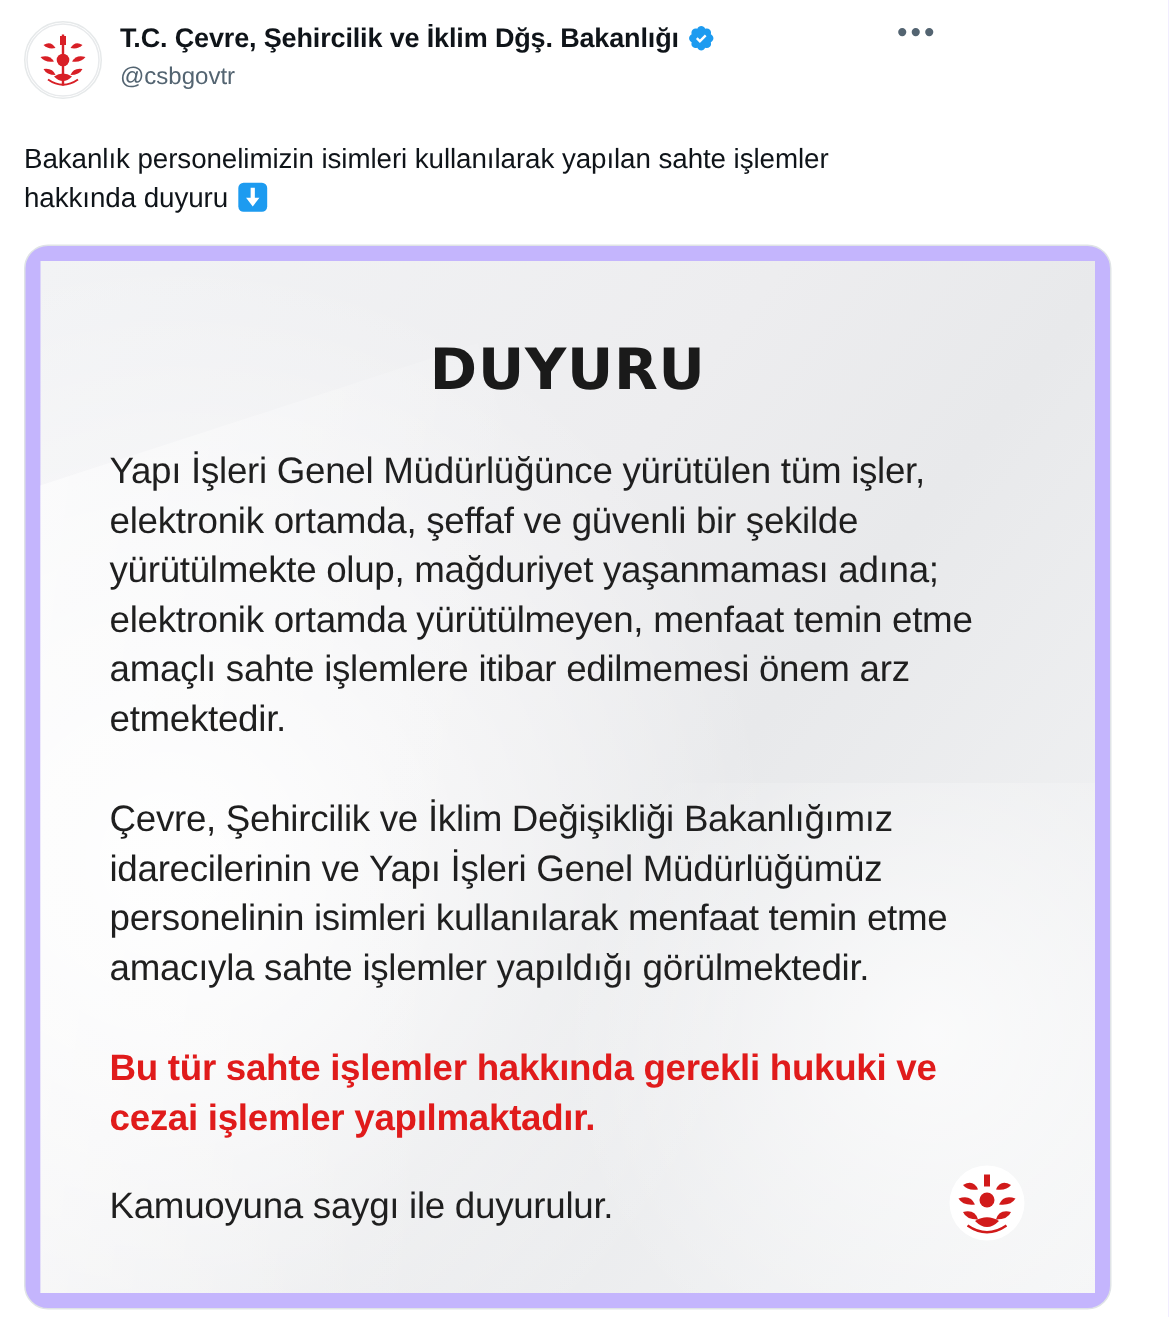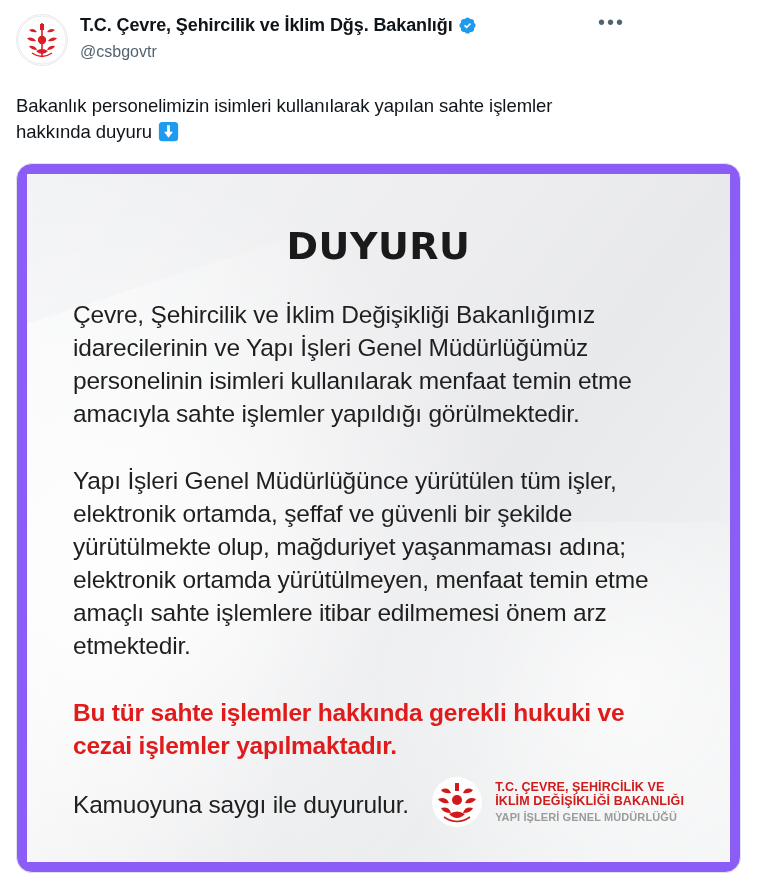--- a/index.html
+++ b/index.html
@@ -99,21 +99,21 @@
     vertical-align: -4px;
     margin: 0 1px;
   }
   .media-card {
     margin: 18px 0 0 0;
     width: 725px;
     height: 710px;
     box-sizing: border-box;
     border: 1px solid #dfe3e6;
     border-radius: 16px;
-    background: #8b5cf6;
+    background: #c4b5fd;
     overflow: hidden;
     position: relative;
   }
   .poster {
     position: absolute;
     left: 10px;
     top: 10px;
     right: 10px;
     bottom: 10px;
     background:
@@ -262,22 +262,22 @@
         <rect x="1" y="1" width="22" height="22" rx="4" fill="#1d9bf0"></rect>
         <path fill="#ffffff" d="M13.6 4.8h-3.2v7.6H6.9L12 19l5.1-6.6h-3.5z"></path>
       </svg>
     </span>
   </div>
 
   <div class="media-card">
     <div class="poster">
       <div class="poster-inner">
         <div class="poster-title">DUYURU</div>
+        <p class="poster-p">Yapı İşleri Genel Müdürlüğünce yürütülen tüm işler, elektronik ortamda, şeffaf ve güvenli bir şekilde yürütülmekte olup, mağduriyet yaşanmaması adına; elektronik ortamda yürütülmeyen, menfaat temin etme amaçlı sahte işlemlere itibar edilmemesi önem arz etmektedir.</p>
         <p class="poster-p">Çevre, Şehircilik ve İklim Değişikliği Bakanlığımız idarecilerinin ve Yapı İşleri Genel Müdürlüğümüz personelinin isimleri kullanılarak menfaat temin etme amacıyla sahte işlemler yapıldığı görülmektedir.</p>
-        <p class="poster-p">Yapı İşleri Genel Müdürlüğünce yürütülen tüm işler, elektronik ortamda, şeffaf ve güvenli bir şekilde yürütülmekte olup, mağduriyet yaşanmaması adına; elektronik ortamda yürütülmeyen, menfaat temin etme amaçlı sahte işlemlere itibar edilmemesi önem arz etmektedir.</p>
         <p class="poster-p red">Bu tür sahte işlemler hakkında gerekli hukuki ve cezai işlemler yapılmaktadır.</p>
         <p class="poster-p last">Kamuoyuna saygı ile duyurulur.</p>
       </div>
 
       <div class="poster-footer">
         <span class="footer-logo">
           <svg width="52" height="52" viewBox="0 0 52 52" aria-hidden="true">
             <circle cx="26" cy="26" r="25" fill="#ffffff"></circle>
             <g transform="translate(26,26)" fill="#d11a1a">
               <path d="M-2,-19 h4 v8 h-4 Z"></path>
@@ -288,22 +288,17 @@
               <path d="M-16,6 q8,-2 10,5 q-8,0 -10,-5 Z"></path>
               <path d="M16,6 q-8,-2 -10,5 q8,0 10,-5 Z"></path>
               <circle cx="0" cy="-2" r="5"></circle>
               <path d="M-8,12 q8,-5 16,0 q-8,8 -16,0 Z"></path>
             </g>
             <g transform="translate(26,26)" fill="none" stroke="#d11a1a" stroke-width="1.6">
               <path d="M-13,15 q13,9 26,0"></path>
             </g>
           </svg>
         </span>
-        <span class="footer-text">
-          <span class="l1">T.C. ÇEVRE, ŞEHİRCİLİK VE</span>
-          <span class="l2">İKLİM DEĞİŞİKLİĞİ BAKANLIĞI</span>
-          <span class="l3">YAPI İŞLERİ GENEL MÜDÜRLÜĞÜ</span>
-        </span>
       </div>
     </div>
   </div>
 
 </div>
 
 </body></html>

